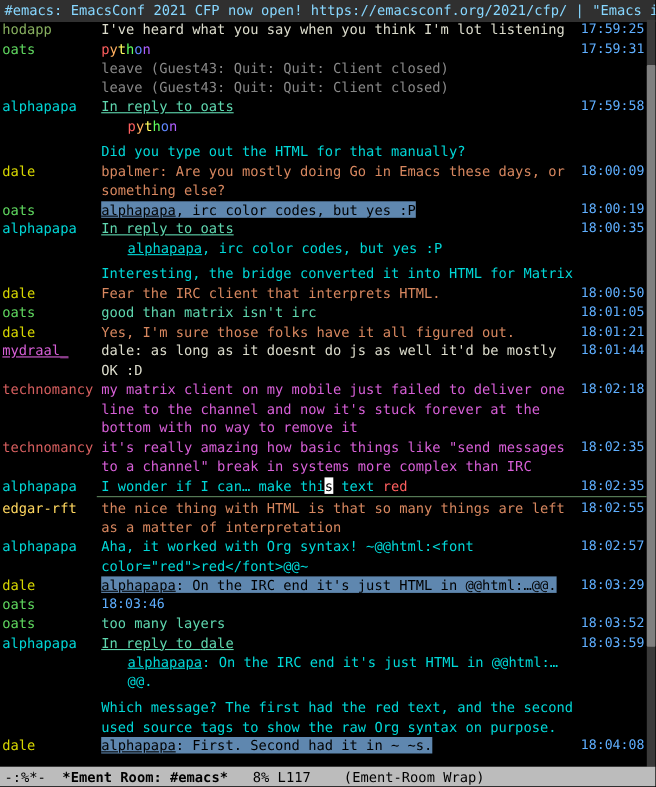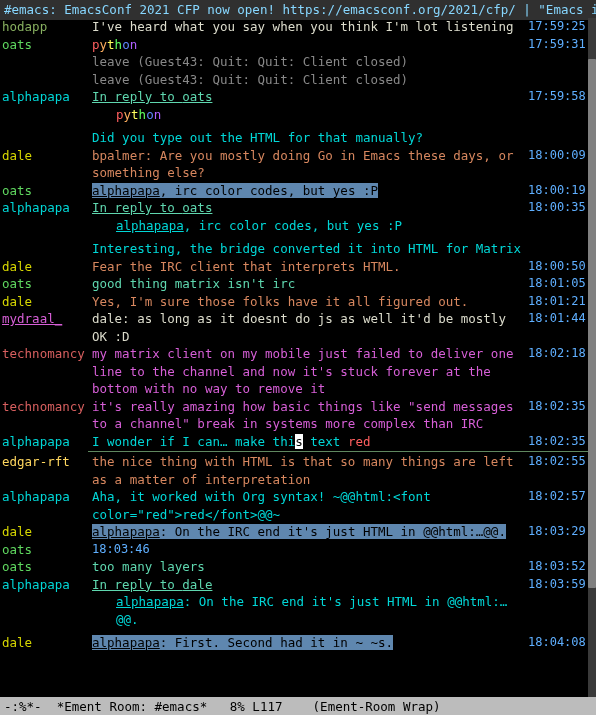--- a/index.html
+++ b/index.html
@@ -97,21 +97,21 @@
     position: absolute;
     bottom: 0; left: 0; right: 0;
     height: 18px;
     background: var(--modeline-bg);
     color: var(--modeline-fg);
     padding: 1px 4px;
     white-space: nowrap;
     overflow: hidden;
     font-size: 12.5px;
   }
-  .modeline .buf { font-weight: normal; }
+  .modeline .buf { font-weight: bold; }
   
   .rb1{color:#ff5f5f}.rb2{color:#ffaf5f}.rb3{color:#ffff5f}
   .rb4{color:#5fff5f}.rb5{color:#5f87ff}.rb6{color:#af5fff}
   .link { color: var(--teal); text-decoration: underline; }
 </style>
 </head>
 <body>
 
 <div class="titlebar">
   <span class="chan">#emacs</span><span class="sep">: </span><span class="topic">EmacsConf 2021 CFP now open! https://emacsconf.org/2021/cfp/ | "Emacs is a co</span>
@@ -191,21 +191,21 @@
   </div>
 
   <div class="row">
     <span class="nick" style="color:var(--yellow)">dale</span>
     <span class="msg" style="color:var(--orange)">Fear the IRC client that interprets HTML.</span>
     <span class="ts">18:00:50</span>
   </div>
 
   <div class="row">
     <span class="nick" style="color:var(--green)">oats</span>
-    <span class="msg" style="color:var(--teal)">good thing matrix isn't irc</span>
+    <span class="msg" style="color:var(--teal)">good than matrix isn't irc</span>
     <span class="ts">18:01:05</span>
   </div>
 
   <div class="row">
     <span class="nick" style="color:var(--yellow)">dale</span>
     <span class="msg" style="color:var(--orange)">Yes, I'm sure those folks have it all figured out.</span>
     <span class="ts">18:01:21</span>
   </div>
 
   <div class="row">
@@ -270,20 +270,21 @@
   </div>
   <div class="row">
     <span class="nick"></span>
     <span class="msg" style="padding-left:24px;color:var(--cyan)"><span class="underline">alphapapa</span><span>: On the IRC end it's just HTML in @@html:…@@.</span></span>
     <span class="ts"></span>
   </div>
 
   <div class="spacer"></div>
   <div class="row">
     <span class="nick"></span>
+    <span class="msg" style="color:var(--cyan)">Which message? The first had the red text, and the second used source tags to show the raw Org syntax on purpose.</span>
     <span class="ts"></span>
   </div>
 
   <div class="row">
     <span class="nick" style="color:var(--yellow)">dale</span>
     <span class="msg"><span class="hl underline">alphapapa</span><span class="hl">: First. Second had it in ~ ~s.</span></span>
     <span class="ts">18:04:08</span>
   </div>
 
 </div>

